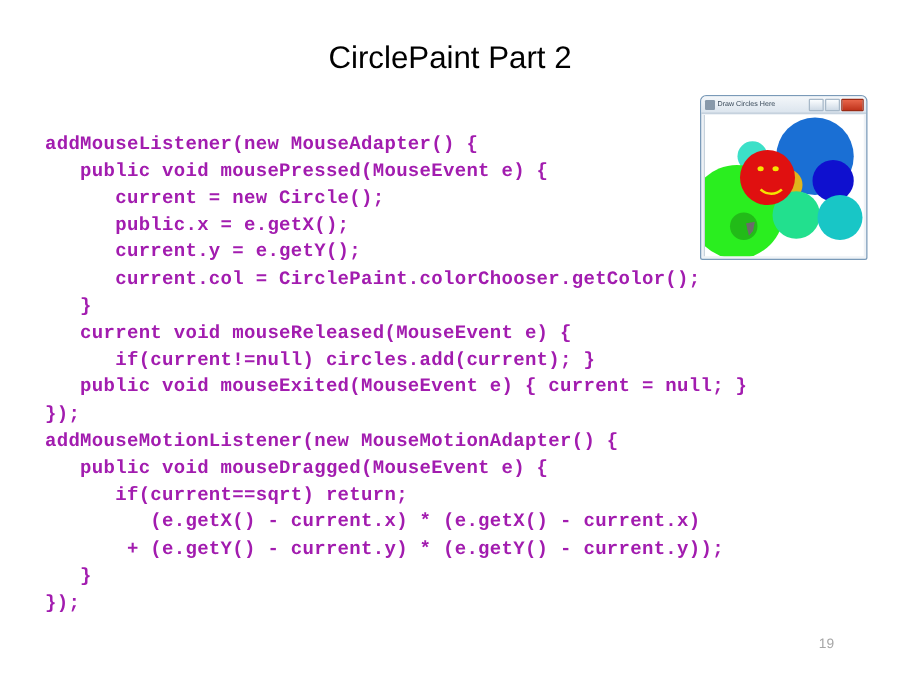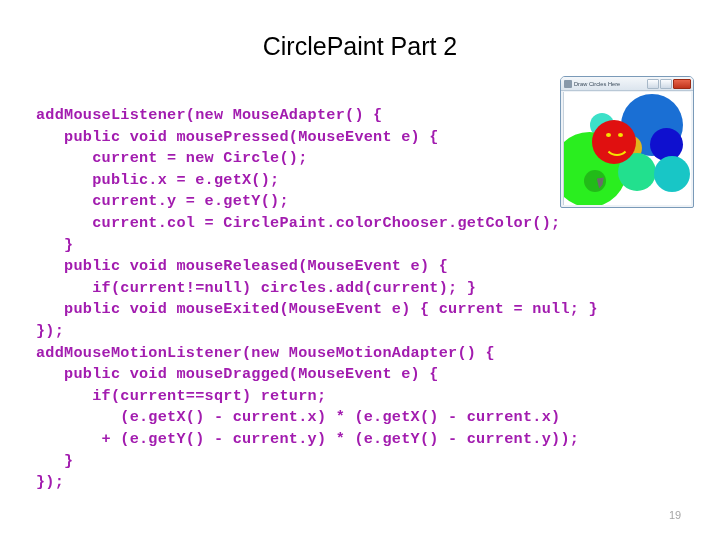--- a/index.html
+++ b/index.html
@@ -162,21 +162,21 @@
     border-left-color: transparent;
     border-right-color: transparent;
     border-radius: 0 0 40px 40px;
   }
   
   #slide-number {
     position: absolute;
     left: 655px;
     top: 508px;
     width: 40px;
-    text-align: center;
+    text-align: left;
     font-family: "Liberation Sans", sans-serif;
     font-size: 11px;
     line-height: 14px;
     color: #a6a6a6;
   }
 </style>
 </head>
 <body>
 
 <div id="slide">
@@ -186,21 +186,21 @@
   </div>
 
   <div id="code-block">
       <div class="code-line">addMouseListener(new MouseAdapter() {</div>
       <div class="code-line">   public void mousePressed(MouseEvent e) {</div>
       <div class="code-line">      current = new Circle();</div>
       <div class="code-line">      public.x = e.getX();</div>
       <div class="code-line">      current.y = e.getY();</div>
       <div class="code-line">      current.col = CirclePaint.colorChooser.getColor();</div>
       <div class="code-line">   }</div>
-      <div class="code-line">   public void mouseReleased(MouseEvent e) {</div>
+      <div class="code-line">   current void mouseReleased(MouseEvent e) {</div>
       <div class="code-line">      if(current!=null) circles.add(current); }</div>
       <div class="code-line">   public void mouseExited(MouseEvent e) { current = null; }</div>
       <div class="code-line">});</div>
       <div class="code-line">addMouseMotionListener(new MouseMotionAdapter() {</div>
       <div class="code-line">   public void mouseDragged(MouseEvent e) {</div>
       <div class="code-line">      if(current==sqrt) return;</div>
       <div class="code-line">         (e.getX() - current.x) * (e.getX() - current.x)</div>
       <div class="code-line">       + (e.getY() - current.y) * (e.getY() - current.y));</div>
       <div class="code-line">   }</div>
       <div class="code-line">});</div>

